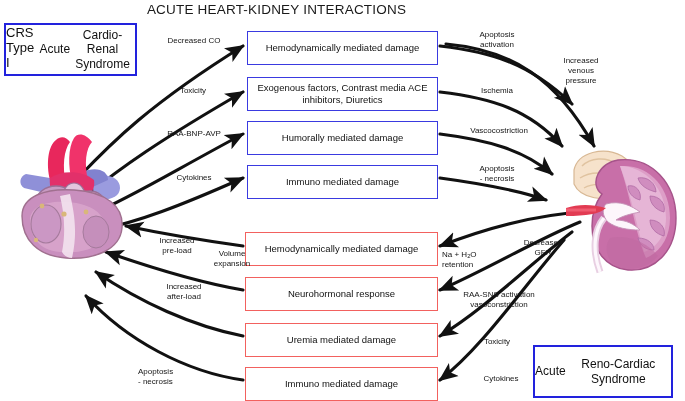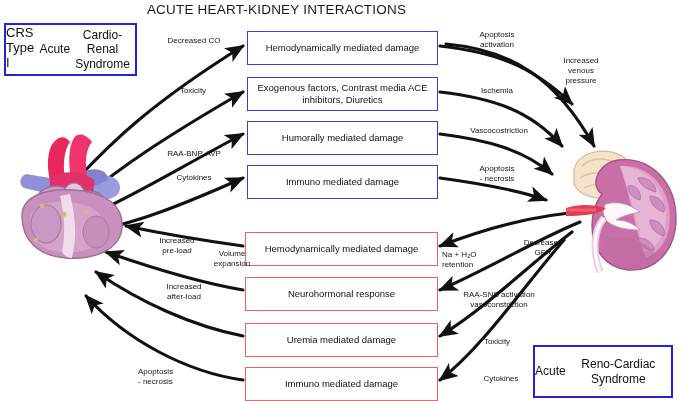--- a/index.html
+++ b/index.html
@@ -216,21 +216,21 @@
   </div>
 
   <div class="flowbox red" style="left:245px; top:367px; width:193px; height:27px;">
     <span>Immuno mediated damage</span>
   </div>
 
   <div class="lbl" style="left:152px; top:36px; width:84px;">Decreased CO</div>
 
   <div class="lbl" style="left:160px; top:86px; width:66px;">Toxicity</div>
 
-  <div class="lbl" style="left:155px; top:129px; width:78px;margin-top:20px;">RAA-BNP-AVP</div>
+  <div class="lbl" style="left:155px; top:129px; width:78px;">RAA-BNP-AVP</div>
 
   <div class="lbl" style="left:159px; top:173px; width:70px;">Cytokines</div>
 
   <div class="lbl" style="left:457px; top:30px; width:80px;">Apoptosis
 activation</div>
 
   <div class="lbl" style="left:462px; top:86px; width:70px;">Ischemia</div>
 
   <div class="lbl" style="left:455px; top:126px; width:88px;">Vascocostriction</div>
 

